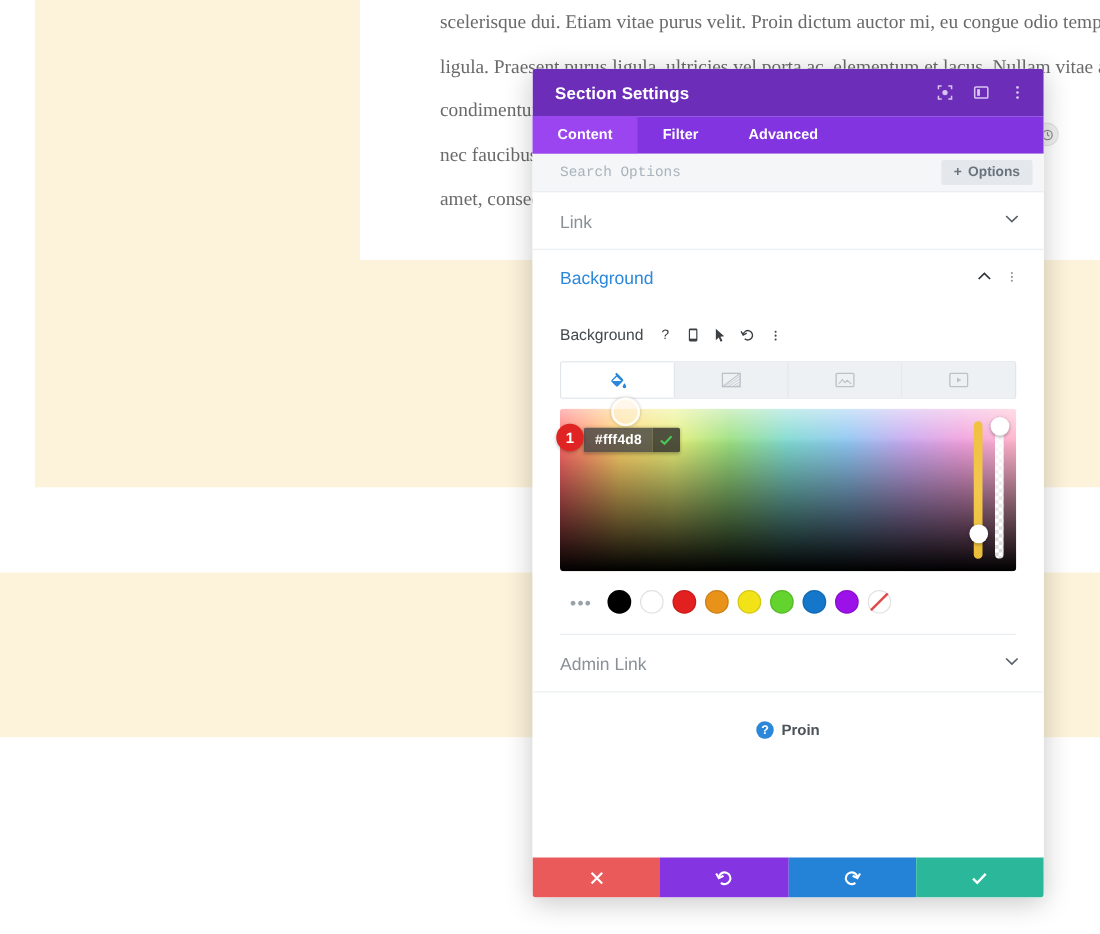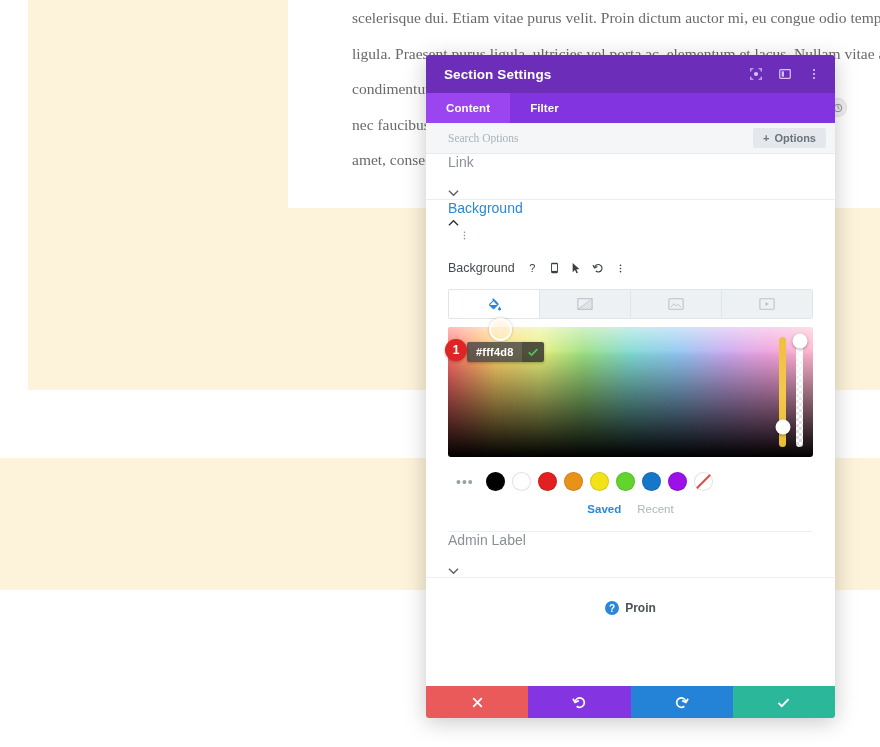--- a/index.html
+++ b/index.html
@@ -95,39 +95,38 @@
   .modal-tab.active { background: #9b45f0; }
 
   .search-bar {
     height: 31px; background: #f4f6f8;
     border-bottom: 1px solid #e8ebee;
     display: flex; align-items: center;
     padding: 0 9px 0 22px; flex: 0 0 auto;
   }
   .search-input {
     flex: 1; border: none; background: transparent; outline: none;
-    font-family: Liberation Serif, serif;
+    font-family: Liberation Mono, monospace;
     font-size: 11.5px; color: #5a6268;
   }
   .search-input::placeholder { color: #a9b3bb; }
   .filter-btn {
     background: #e4e8ec; color: #6a737b;
     font-size: 11px; font-weight: bold;
     padding: 4px 10px; border-radius: 2px;
     display: flex; align-items: center; gap: 5px; cursor: pointer;
   }
 
   .modal-body { flex: 1 1 auto; overflow: hidden; background:#fff; }
 
   .accordion-row {
-    height: 46px; display: flex; align-items: flex-start;
+    height: 46px; display: flex; align-items: center;
     padding: 0 20px 0 22px;
     border-bottom: 1px solid #eceff1;
     cursor: pointer;
-    flex-direction: column;
   }
   .accordion-title { flex: 1; font-size: 14px; color: #8a9096; }
   .accordion-title.open { color: #2b87da; }
   .chev { color: #2f3237; font-size: 11px; line-height: 1; }
   .chev.muted { color: #5a6168; }
   .kebab-small {
     margin-left: 11px; color: #8c949b; font-size: 12px; line-height: 1;
   }
 
   .bg-section { padding: 14px 22px 0 22px; }
@@ -318,20 +317,21 @@
               <circle cx="8" cy="8" r="1.25"></circle>
               <circle cx="8" cy="12.6" r="1.25"></circle>
           </svg>
         </div>
       </div>
     </div>
 
     <div class="modal-tabs">
       <div class="modal-tab active">Content</div>
       <div class="modal-tab">Filter</div>
+      <div class="modal-tab">Advanced</div>
     </div>
 
     <div class="search-bar">
       <input class="search-input" type="text" placeholder="Search Options" style="">
       <div class="filter-btn">
         <span>+</span>
         <span>Options</span>
       </div>
     </div>
 
@@ -450,30 +450,26 @@
           <div class="swatch" style="background:#ffffff"></div>
           <div class="swatch" style="background:#e32020"></div>
           <div class="swatch" style="background:#e8921a"></div>
           <div class="swatch" style="background:#f2e319"></div>
           <div class="swatch" style="background:#63d32e"></div>
           <div class="swatch" style="background:#1577ca"></div>
           <div class="swatch" style="background:#9b11e8"></div>
           <div class="swatch none"></div>
         </div>
 
-        <div class="saved-recent">
-          <span class="sr-item active">Saved</span>
-          <span class="sr-item">Recent</span>
-        </div>
 
         <div class="divider-line"></div>
       </div>
 
       <div class="accordion-row">
-        <div class="accordion-title">Admin Label</div>
+        <div class="accordion-title">Admin Link</div>
         <div class="chev muted">
           <svg width="11" height="8" viewBox="0 0 12 8" fill="none" stroke="#5a6168" stroke-width="1.5">
               <path d="M1 1.6 6 6.4 11 1.6"></path>
             </svg>
         </div>
       </div>
 
       <div class="help-row">
         <span class="help-icon">?</span>
         <span class="help-text">Proin</span>

